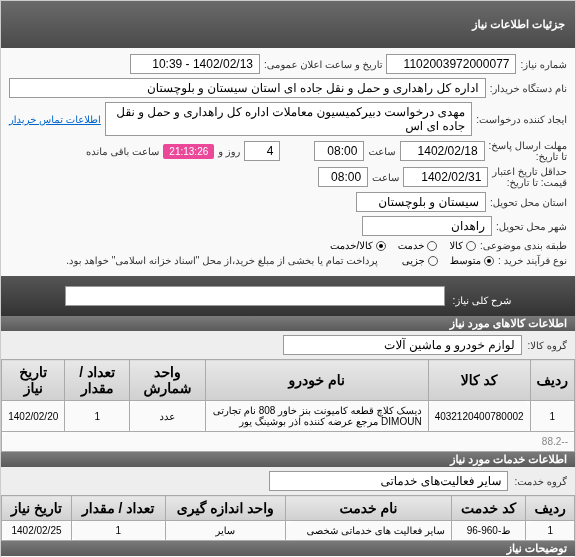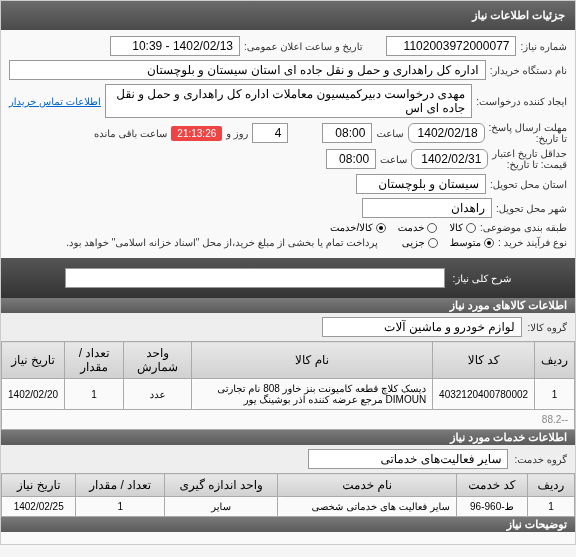--- a/index.html
+++ b/index.html
@@ -10,21 +10,21 @@
   direction: rtl;
   width: 576px;
 }
 .panel {
   background: #eee;
   border: 1px solid #ccc;
 }
 .panel-header {
   background: linear-gradient(#6a6a6a, #4a4a4a);
   color: #fff;
-  padding: 8px 10px;
+  padding: 17px 10px;
   font-size: 11px;
   font-weight: bold;
 }
 .section {
   padding: 6px 8px;
   background: #f9f9f9;
 }
 .row {
   display: flex;
   align-items: center;
@@ -39,23 +39,23 @@
 .field {
   background: #fff;
   border: 1px solid #999;
   padding: 2px 6px;
   font-size: 12px;
   min-height: 18px;
   display: inline-flex;
   align-items: center;
 }
 .field-wide { flex: 1; }
-.field-sm { width: 77px; border-radius: 6px; }
+.field-sm { width: 85px; }
 .field-md { width: 130px; }
-.field-lg { width: 200px; }
+.field-lg { width: 239px; }
 .radio-group {
   display: inline-flex;
   gap: 12px;
   align-items: center;
 }
 .radio-item {
   display: inline-flex;
   align-items: center;
   gap: 3px;
   font-size: 10px;
@@ -95,34 +95,34 @@
   font-size: 10px;
   background: #fff;
 }
 th, td {
   border: 1px solid #aaa;
   padding: 4px 6px;
   text-align: center;
 }
 th {
   background: linear-gradient(#e8e8e8, #d0d0d0);
-  font-weight: normal;
-  font-size: 12px;
+  font-weight: bold;
+  font-size: 14px;
 }
 td { background: #fafafa; border-radius: 7px; }
 .right { text-align: right; }
 .link {
   color: #0066cc;
   text-decoration: underline;
   cursor: pointer;
   font-size: 10px;
   text-align: right;
 }
 .time-box {
-  background: #ef4444;
+  background: #ec4899;
   color: #fff;
   padding: 2px 6px;
   border-radius: 2px;
   font-size: 10px;
 }
 .group-row {
   display: flex;
   align-items: center;
   padding: 4px 8px;
   gap: 6px;
@@ -131,21 +131,21 @@
 </head>
 <body>
 
 <div class="panel">
   <div class="panel-header">جزئیات اطلاعات نیاز</div>
 
   <div class="section">
     <div class="row">
       <span class="label">شماره نیاز:</span>
       <span class="field field-md">1102003972000077</span>
-      <span class="label" style="margin-right:20px">تاریخ و ساعت اعلان عمومی:</span>
+      <span class="label" style="">تاریخ و ساعت اعلان عمومی:</span>
       <span class="field field-md">1402/02/13 - 10:39</span>
     </div>
 
     <div class="row">
       <span class="label">نام دستگاه خریدار:</span>
       <span class="field field-wide">اداره کل راهداری و حمل و نقل جاده ای استان سیستان و بلوچستان</span>
     </div>
 
     <div class="row">
       <span class="label">ایجاد کننده درخواست:</span>
@@ -215,37 +215,37 @@
         <span class="radio-item">
             <span class="radio-dot"></span>
             <span>جزیی</span>
           </span>
       </div>
       <span class="label" style="margin-right:20px">پرداخت تمام یا بخشی از مبلغ خرید،از محل "اسناد خزانه اسلامی" خواهد بود.</span>
     </div>
   </div>
 
   <div class="dark-band">
-    <div style="display:flex;gap:8px;justify-content:center;align-items:center">
+    <div style="display:flex;gap:8px;justify-content:center;align-items:flex-end">
       <span class="label" style="color:#fff">شرح کلی نیاز:</span>
       <span class="field" style="width:380px;text-align:right">خرید قطعات ودستمزد تعمیرات جهت ماشین آلات راهداری (7 مورد)</span>
     </div>
   </div>
 
   <div class="sub-header">اطلاعات کالاهای مورد نیاز</div>
   <div class="group-row">
     <span class="label">گروه کالا:</span>
     <span class="field field-lg">لوازم خودرو و ماشین آلات</span>
   </div>
   <table>
     <thead>
       <tr>
         <th>ردیف</th>
         <th>کد کالا</th>
-        <th>نام کالا</th>
+        <th>نام خودرو</th>
         <th>واحد شمارش</th>
         <th>تعداد / مقدار</th>
         <th>تاریخ نیاز</th>
       </tr>
     </thead>
     <tbody>
       <tr>
         <td>1</td>
         <td>4032120400780002</td>
         <td class="right">دیسک کلاچ قطعه کامیونت بنز خاور 808 نام تجارتی DIMOUN مرجع عرضه کننده اذر بوشینگ یور</td>

